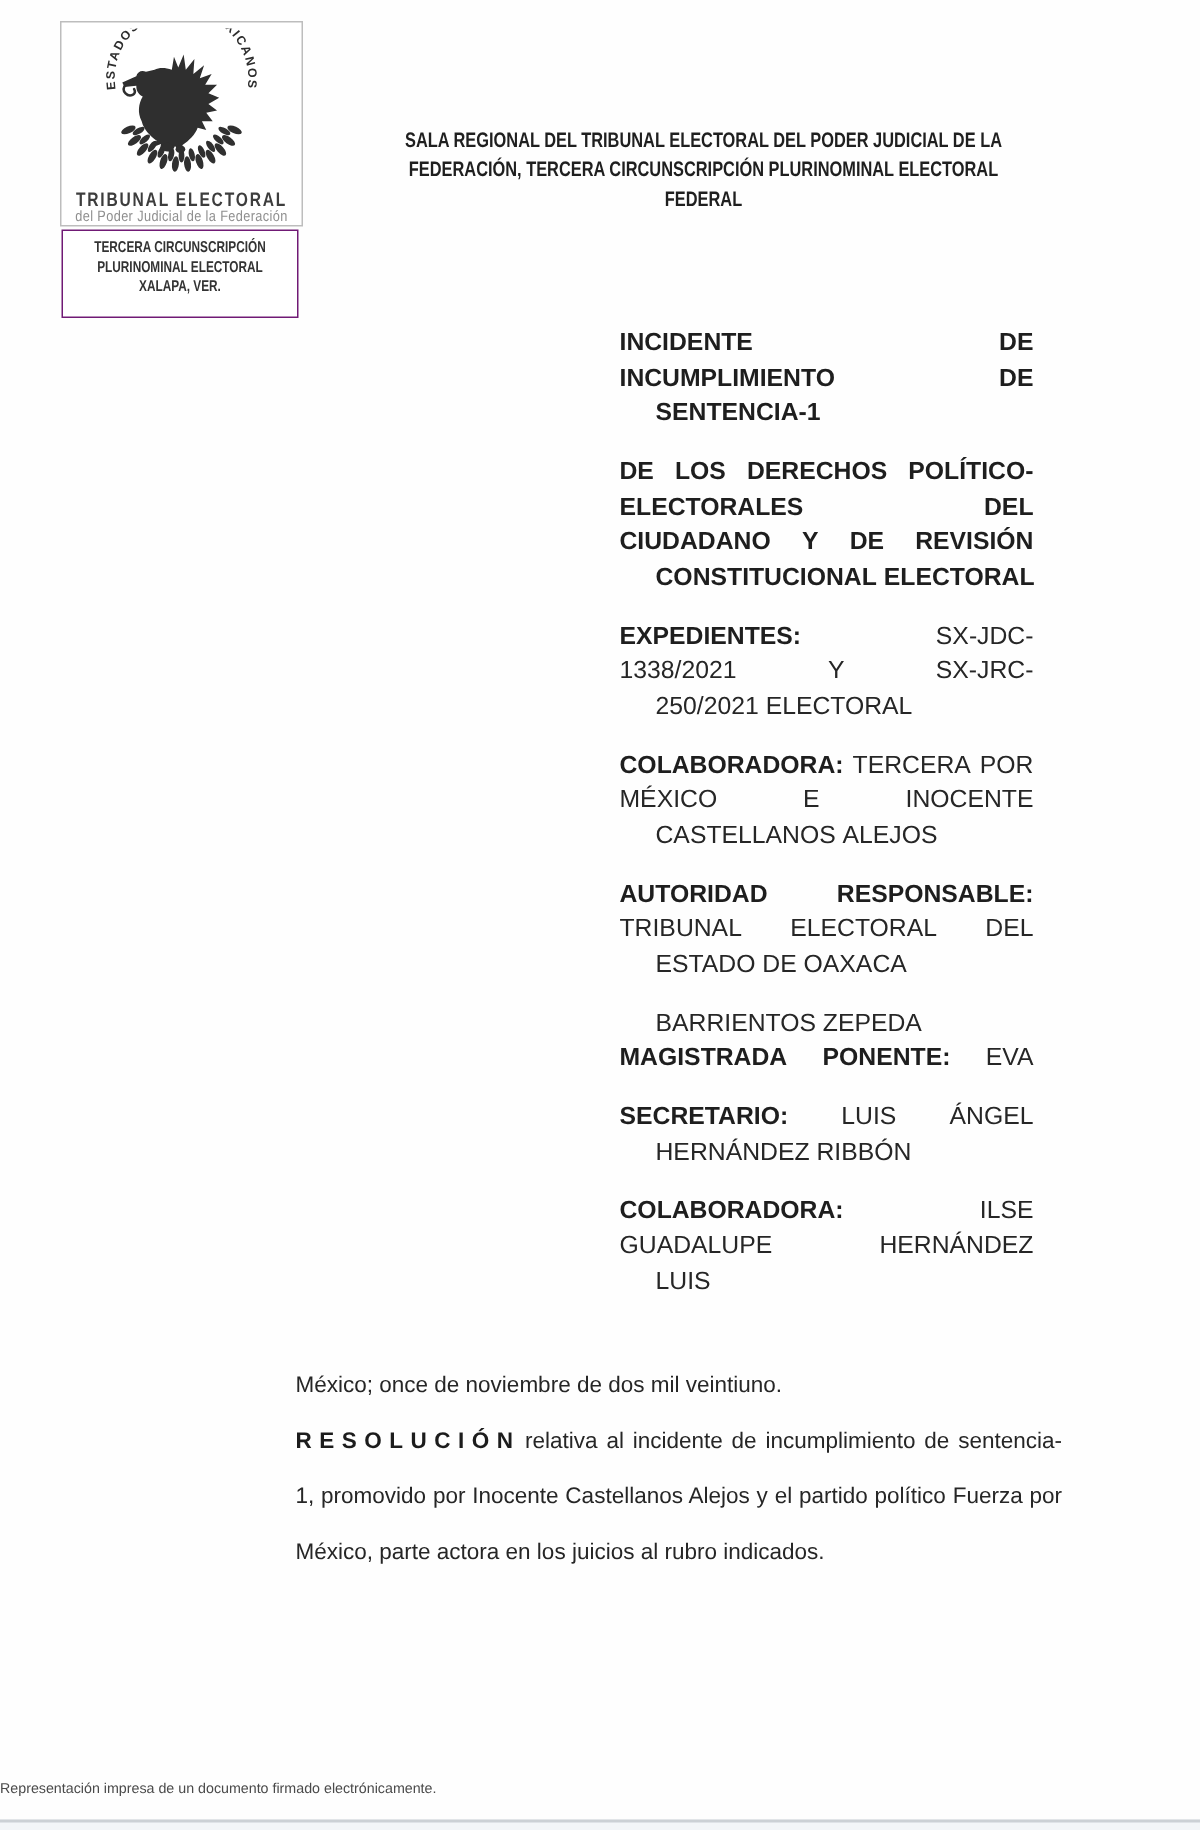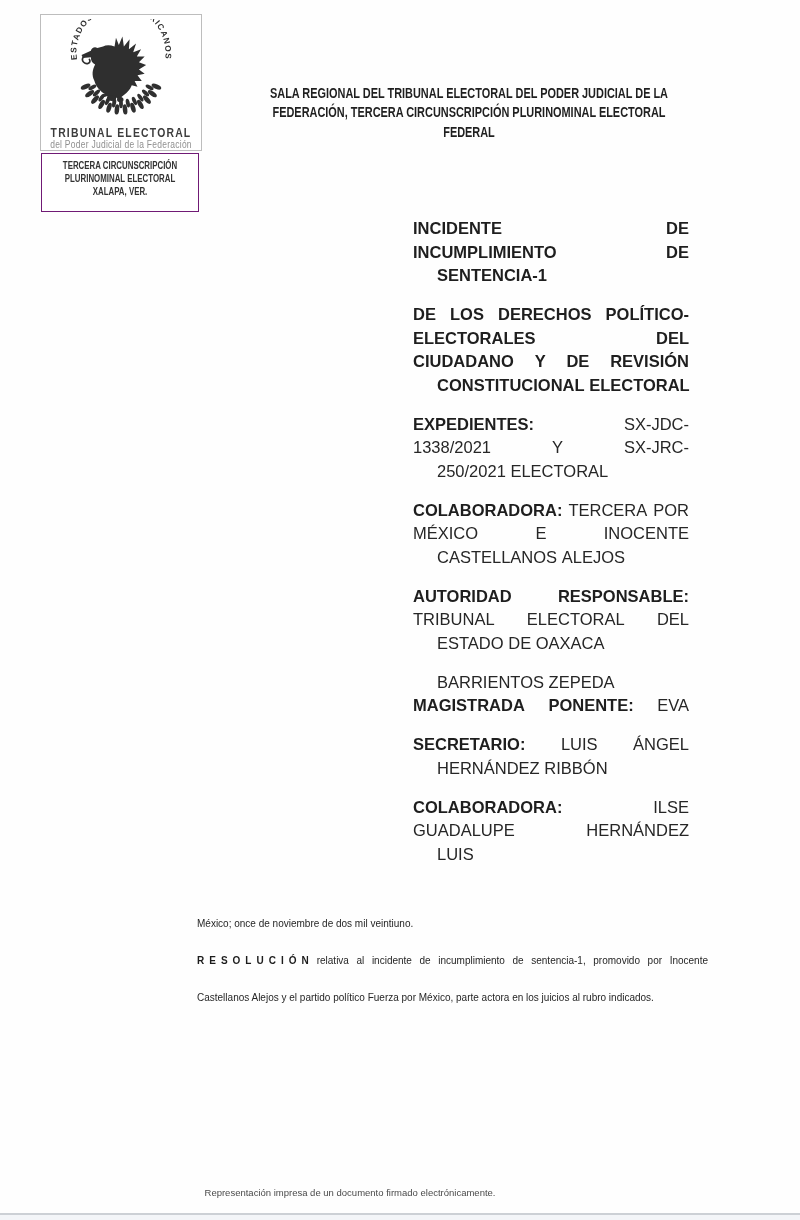--- a/index.html
+++ b/index.html
@@ -47,28 +47,28 @@
   .cap-block{margin-bottom:15.5px;}
   .cap-line{
     display:flex;height:23.5px;align-items:flex-start;
     font-size:16.5px;line-height:23.5px;white-space:nowrap;
   }
   .cap-line.just{justify-content:space-between;}
   .cap-line.left{justify-content:flex-start;gap:4.6px;margin-left:24px;}
   .cap-line .b{font-weight:bold;color:#1e1e1e;}
   
   .body-text{position:absolute;left:197px;top:905px;width:511px;
-    font-size:10px;line-height:37px;color:#262626;}
+    font-size:15px;line-height:37px;color:#262626;}
   .body-text p{margin:0;}
   .p1{margin-bottom:8px;}
   .p2{text-align:justify;}
   .lead{font-weight:bold;letter-spacing:5px;color:#1c1c1c;padding-right:3px;}
   
   .footer{
-    position:absolute;left:0;top:1186px;width:700px;text-align:center;
+    position:absolute;left:0;top:1186px;width:700px;text-align:left;
     font-size:9.5px;line-height:13.5px;color:#4a4a4a;
   }
   
   .page-edge{
     position:absolute;left:0;top:1213px;width:800px;height:7px;
     border-top:2px solid #ccd0d5;background:#f3f5f8;box-sizing:border-box;
   }
 </style>
 </head>
 <body>

